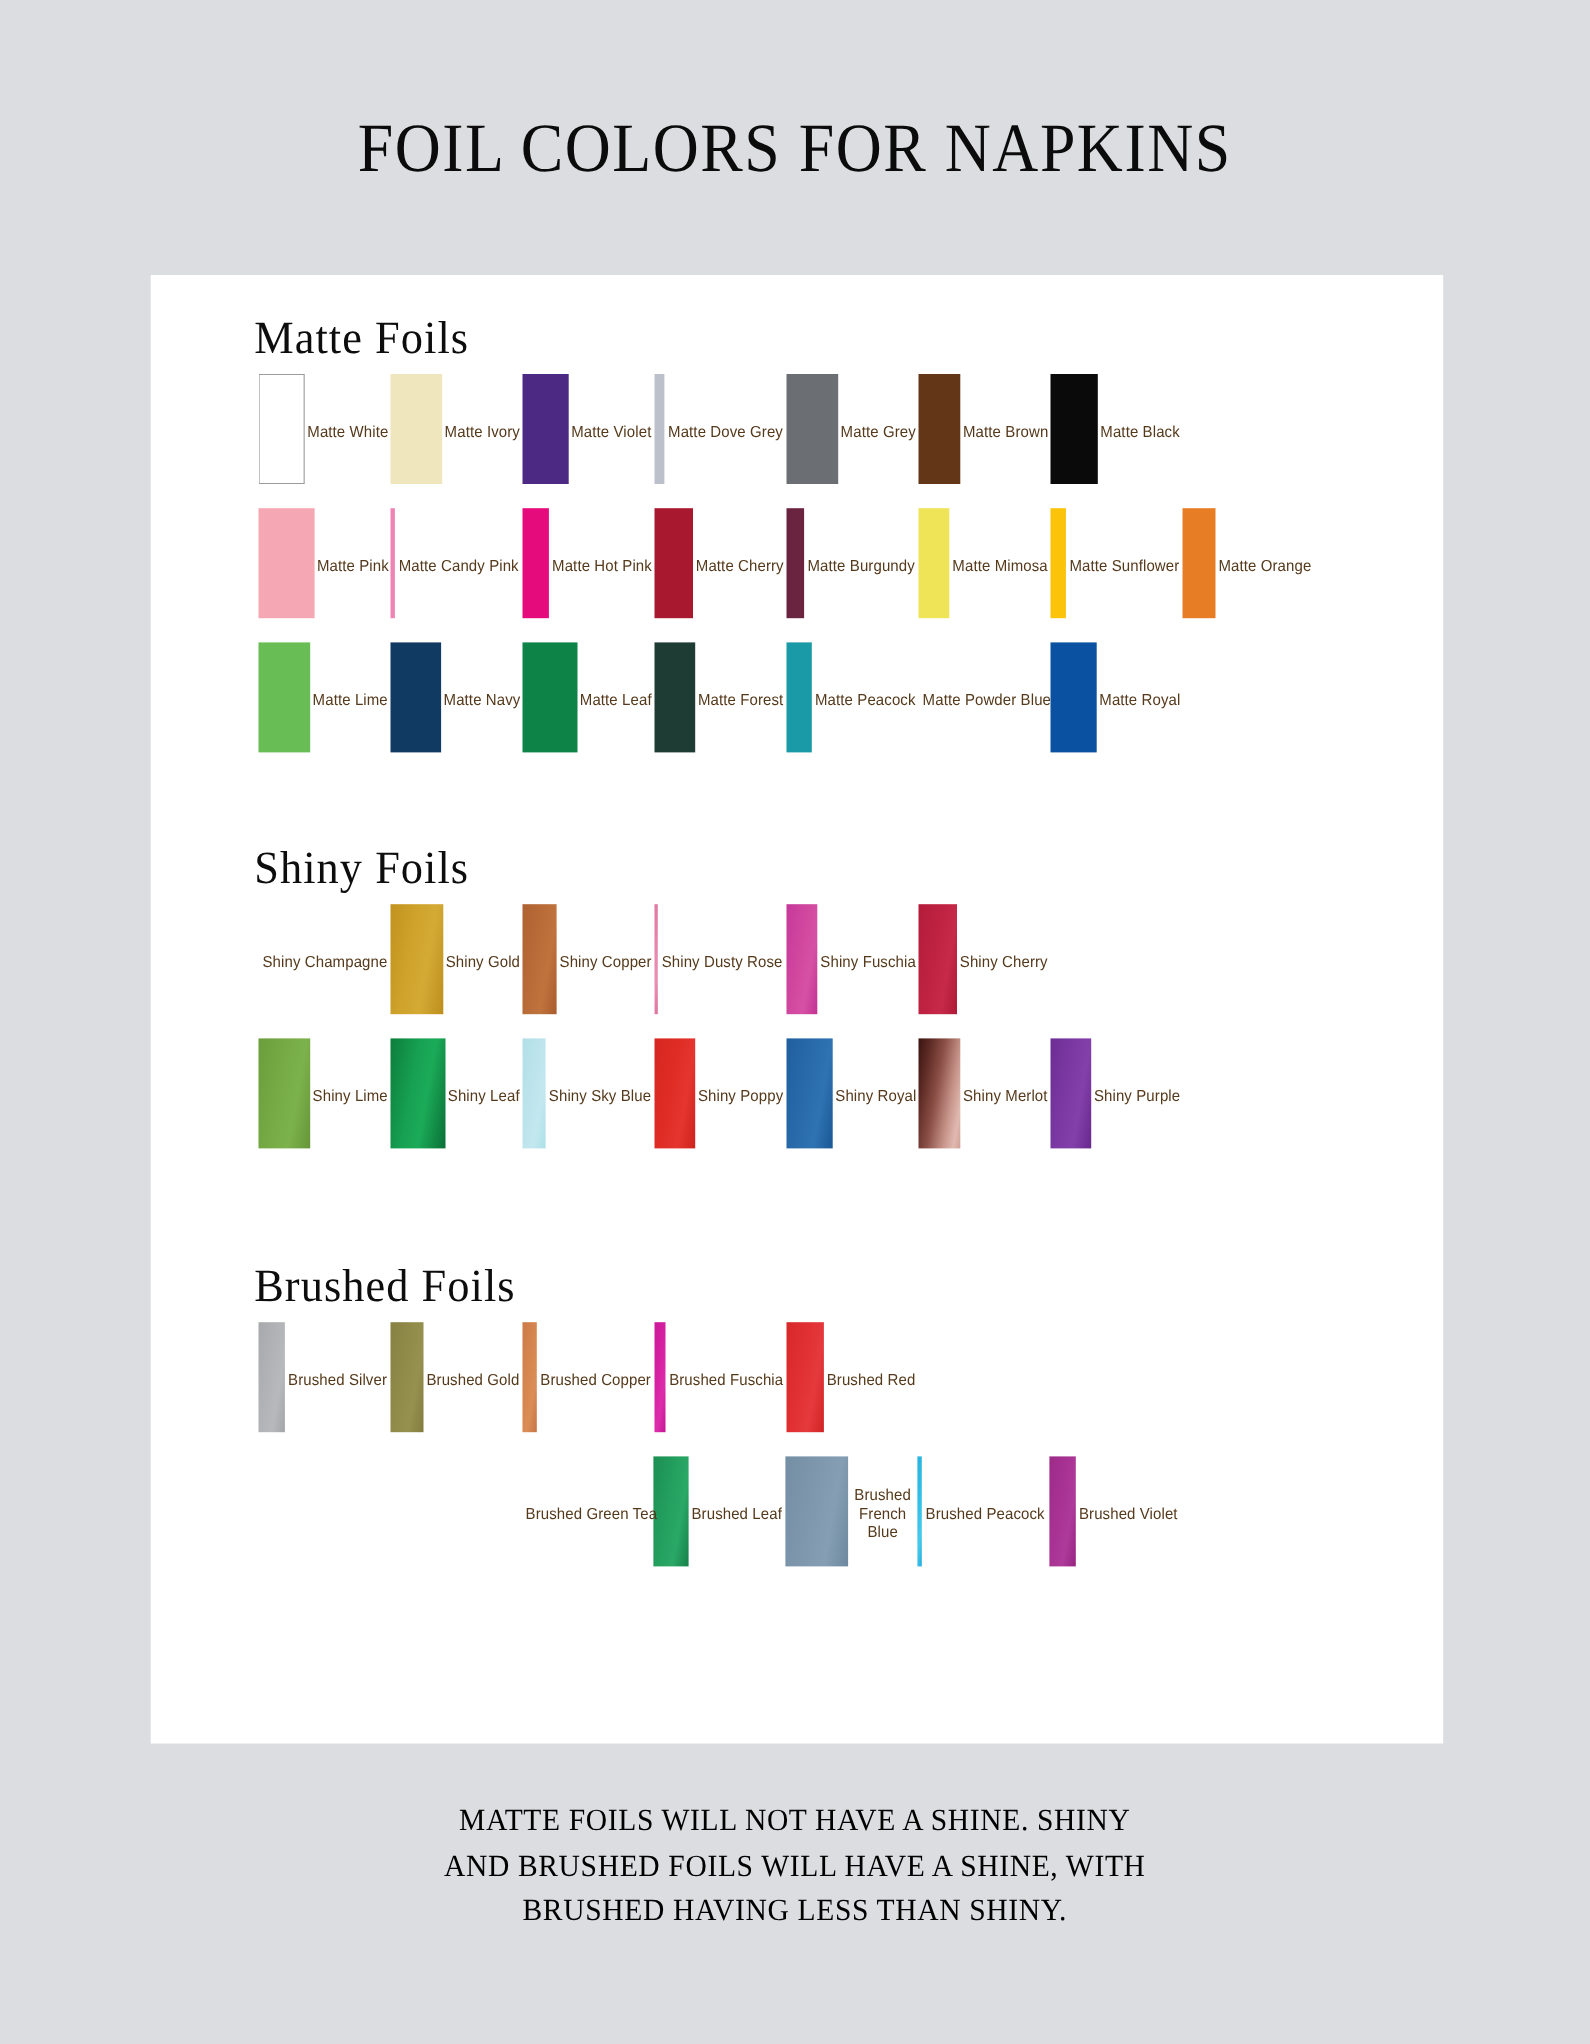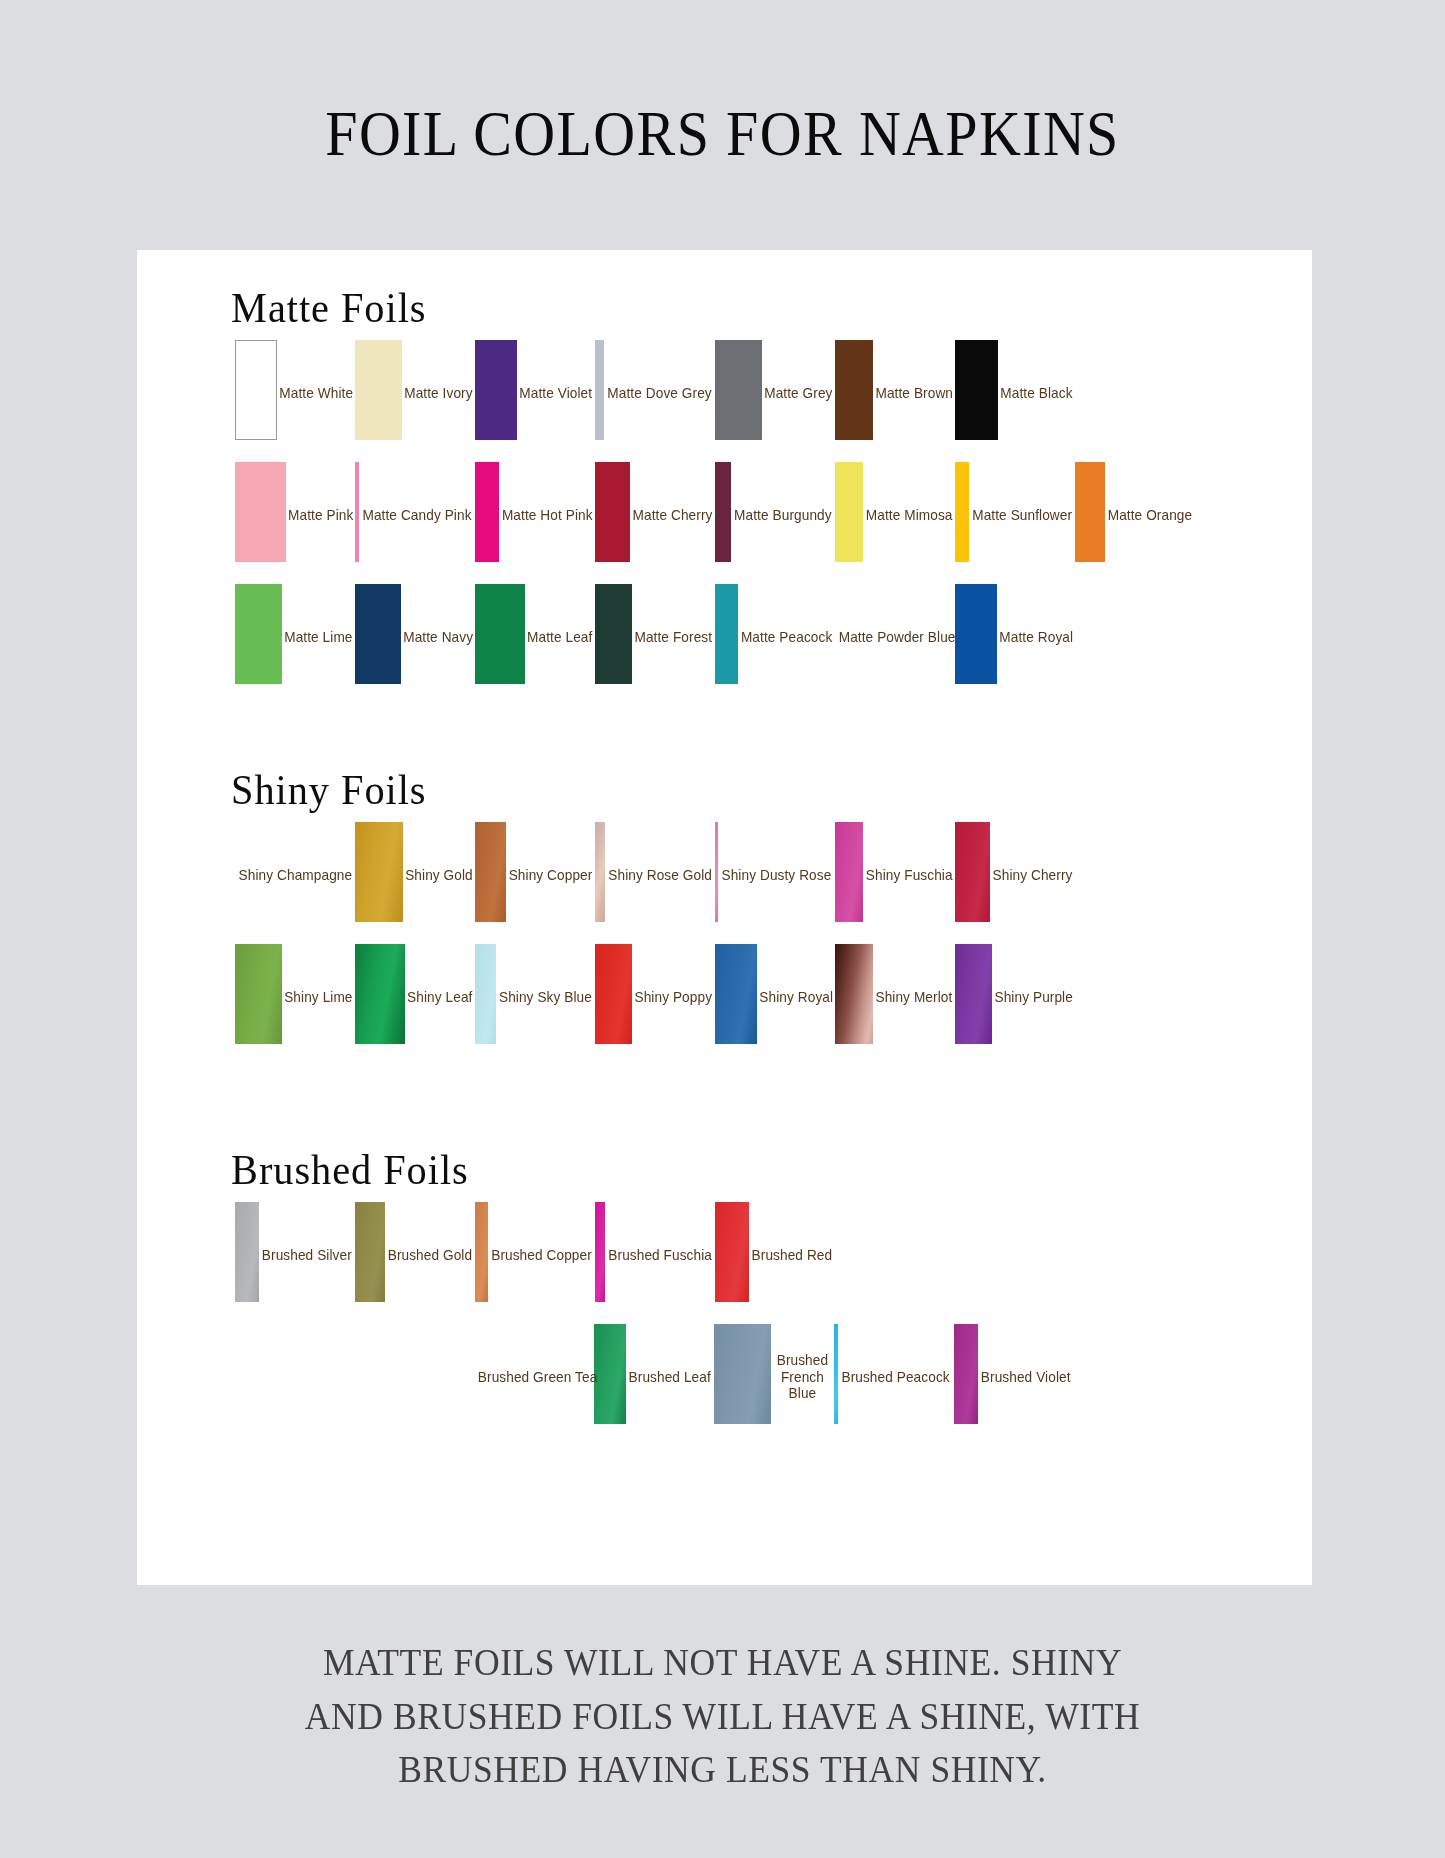--- a/index.html
+++ b/index.html
@@ -93,23 +93,23 @@
     white-space: normal;
     width: 110px;
   }
   .footer {
     position: absolute;
     left: 0;
     top: 1636px;
     width: 1445px;
     text-align: center;
     font-family: "Liberation Serif", serif;
-    font-size: 37px;
+    font-size: 28px;
     line-height: 1.45;
-    color: #404040;
+    color: #000000;
     letter-spacing: 0.6px;
   }
   .footer div { transform: scaleX(0.96); }
 </style>
 </head>
 <body>
 
 <div class="page">
 
   <div class="page-title">FOIL COLORS FOR NAPKINS</div>
@@ -222,24 +222,20 @@
             </div>
             <div class="cell">
               <div class="swatch" style="background: linear-gradient(100deg, rgb(194, 147, 31) 0%, rgb(207, 163, 44) 40%, rgb(212, 170, 53) 65%, rgb(189, 142, 28) 100%);"></div>
               <div class="caption" style="color: rgb(85, 57, 27);">Shiny Gold</div>
             </div>
             <div class="cell">
               <div class="swatch" style="background: linear-gradient(100deg, rgb(174, 98, 49) 0%, rgb(185, 108, 56) 42%, rgb(192, 115, 61) 68%, rgb(169, 92, 45) 100%);"></div>
               <div class="caption" style="color: rgb(85, 57, 27);">Shiny Copper</div>
             </div>
             <div class="cell">
-              <div class="swatch" style="background: linear-gradient(105deg, rgb(201, 174, 176) 0%, rgb(216, 186, 178) 30%, rgb(230, 205, 184) 55%, rgb(217, 182, 166) 78%, rgb(207, 169, 158) 100%);"></div>
-              <div class="caption" style="color: rgb(85, 57, 27);">Shiny Rose Gold</div>
-            </div>
-            <div class="cell">
               <div class="swatch" style="background: linear-gradient(100deg, rgb(223, 118, 161) 0%, rgb(232, 136, 174) 45%, rgb(234, 143, 178) 68%, rgb(220, 111, 156) 100%);"></div>
               <div class="caption" style="color: rgb(85, 57, 27);">Shiny Dusty Rose</div>
             </div>
             <div class="cell">
               <div class="swatch" style="background: linear-gradient(100deg, rgb(198, 56, 154) 0%, rgb(209, 72, 159) 45%, rgb(214, 81, 165) 70%, rgb(194, 49, 147) 100%);"></div>
               <div class="caption" style="color: rgb(85, 57, 27);">Shiny Fuschia</div>
             </div>
             <div class="cell">
               <div class="swatch" style="background: linear-gradient(100deg, rgb(180, 28, 58) 0%, rgb(192, 35, 66) 45%, rgb(198, 42, 72) 70%, rgb(174, 24, 54) 100%);"></div>
               <div class="caption" style="color: rgb(85, 57, 27);">Shiny Cherry</div>

